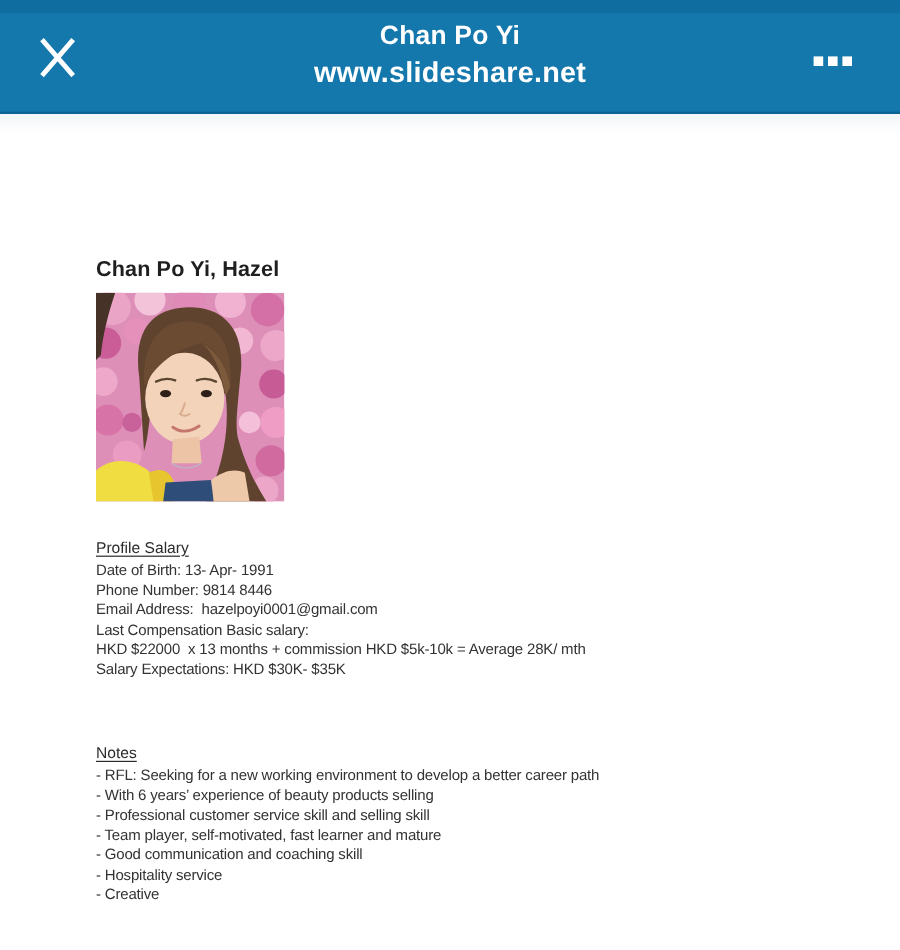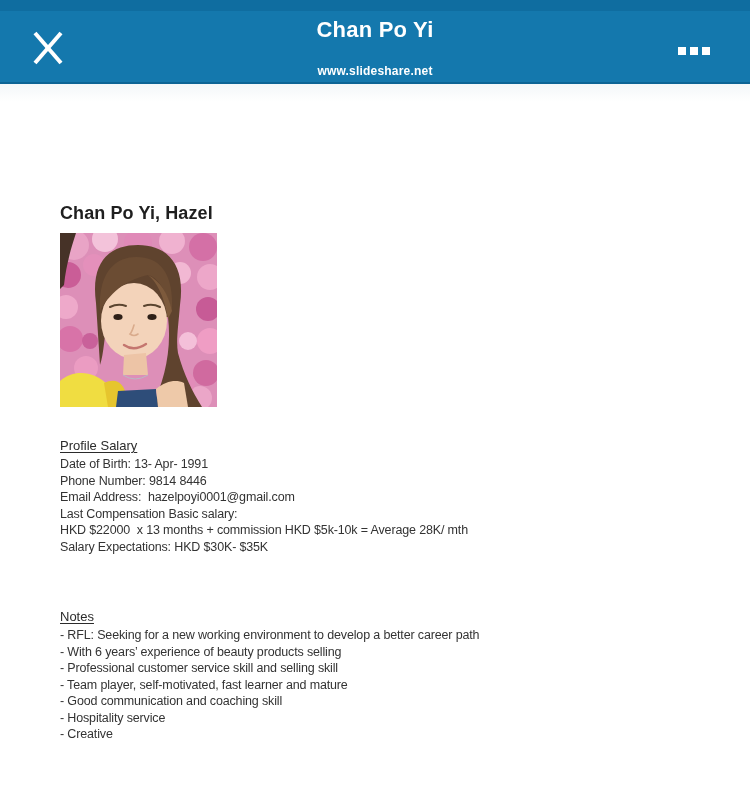--- a/index.html
+++ b/index.html
@@ -8,21 +8,21 @@
     width: 750px;
     height: 792px;
     overflow: hidden;
     background: #ffffff;
     font-family: "Liberation Sans", sans-serif;
   }
 
   
   .nav {
     position: relative;
-    height: 84px;
+    height: 95px;
     background: #1478ad;
     border-bottom: 2px solid #0c6495;
     box-sizing: border-box;
   }
   .nav-topstrip {
     position: absolute;
     top: 0; left: 0; right: 0;
     height: 11px;
     background: #0f6da0;
   }
@@ -34,24 +34,24 @@
     text-align: center;
     color: #ffffff;
   }
   .nav-title {
     font-size: 22px;
     font-weight: bold;
     line-height: 26px;
     letter-spacing: 0.2px;
   }
   .nav-url {
-    font-size: 12px;
+    font-size: 24px;
     font-weight: bold;
     line-height: 24px;
-    margin-top: 16px;
+    margin-top: 6px;
     letter-spacing: 0.2px;
   }
   .close-btn {
     position: absolute;
     left: 28px;
     top: 26px;
     width: 40px;
     height: 46px;
     background: transparent;
     border: none;
@@ -77,21 +77,21 @@
     background: #ffffff;
   }
 
   
   .doc {
     position: relative;
     background: linear-gradient(#f3f7f9, #ffffff 18px);
     color: #343434;
   }
   .doc-inner {
-    padding-left: 60px;
+    padding-left: 80px;
     padding-right: 55px;
   }
   .name-heading {
     margin: 0;
     padding-top: 119px;
     font-size: 18px;
     line-height: 20px;
     font-weight: bold;
     color: #1f1f1f;
     letter-spacing: 0.1px;

